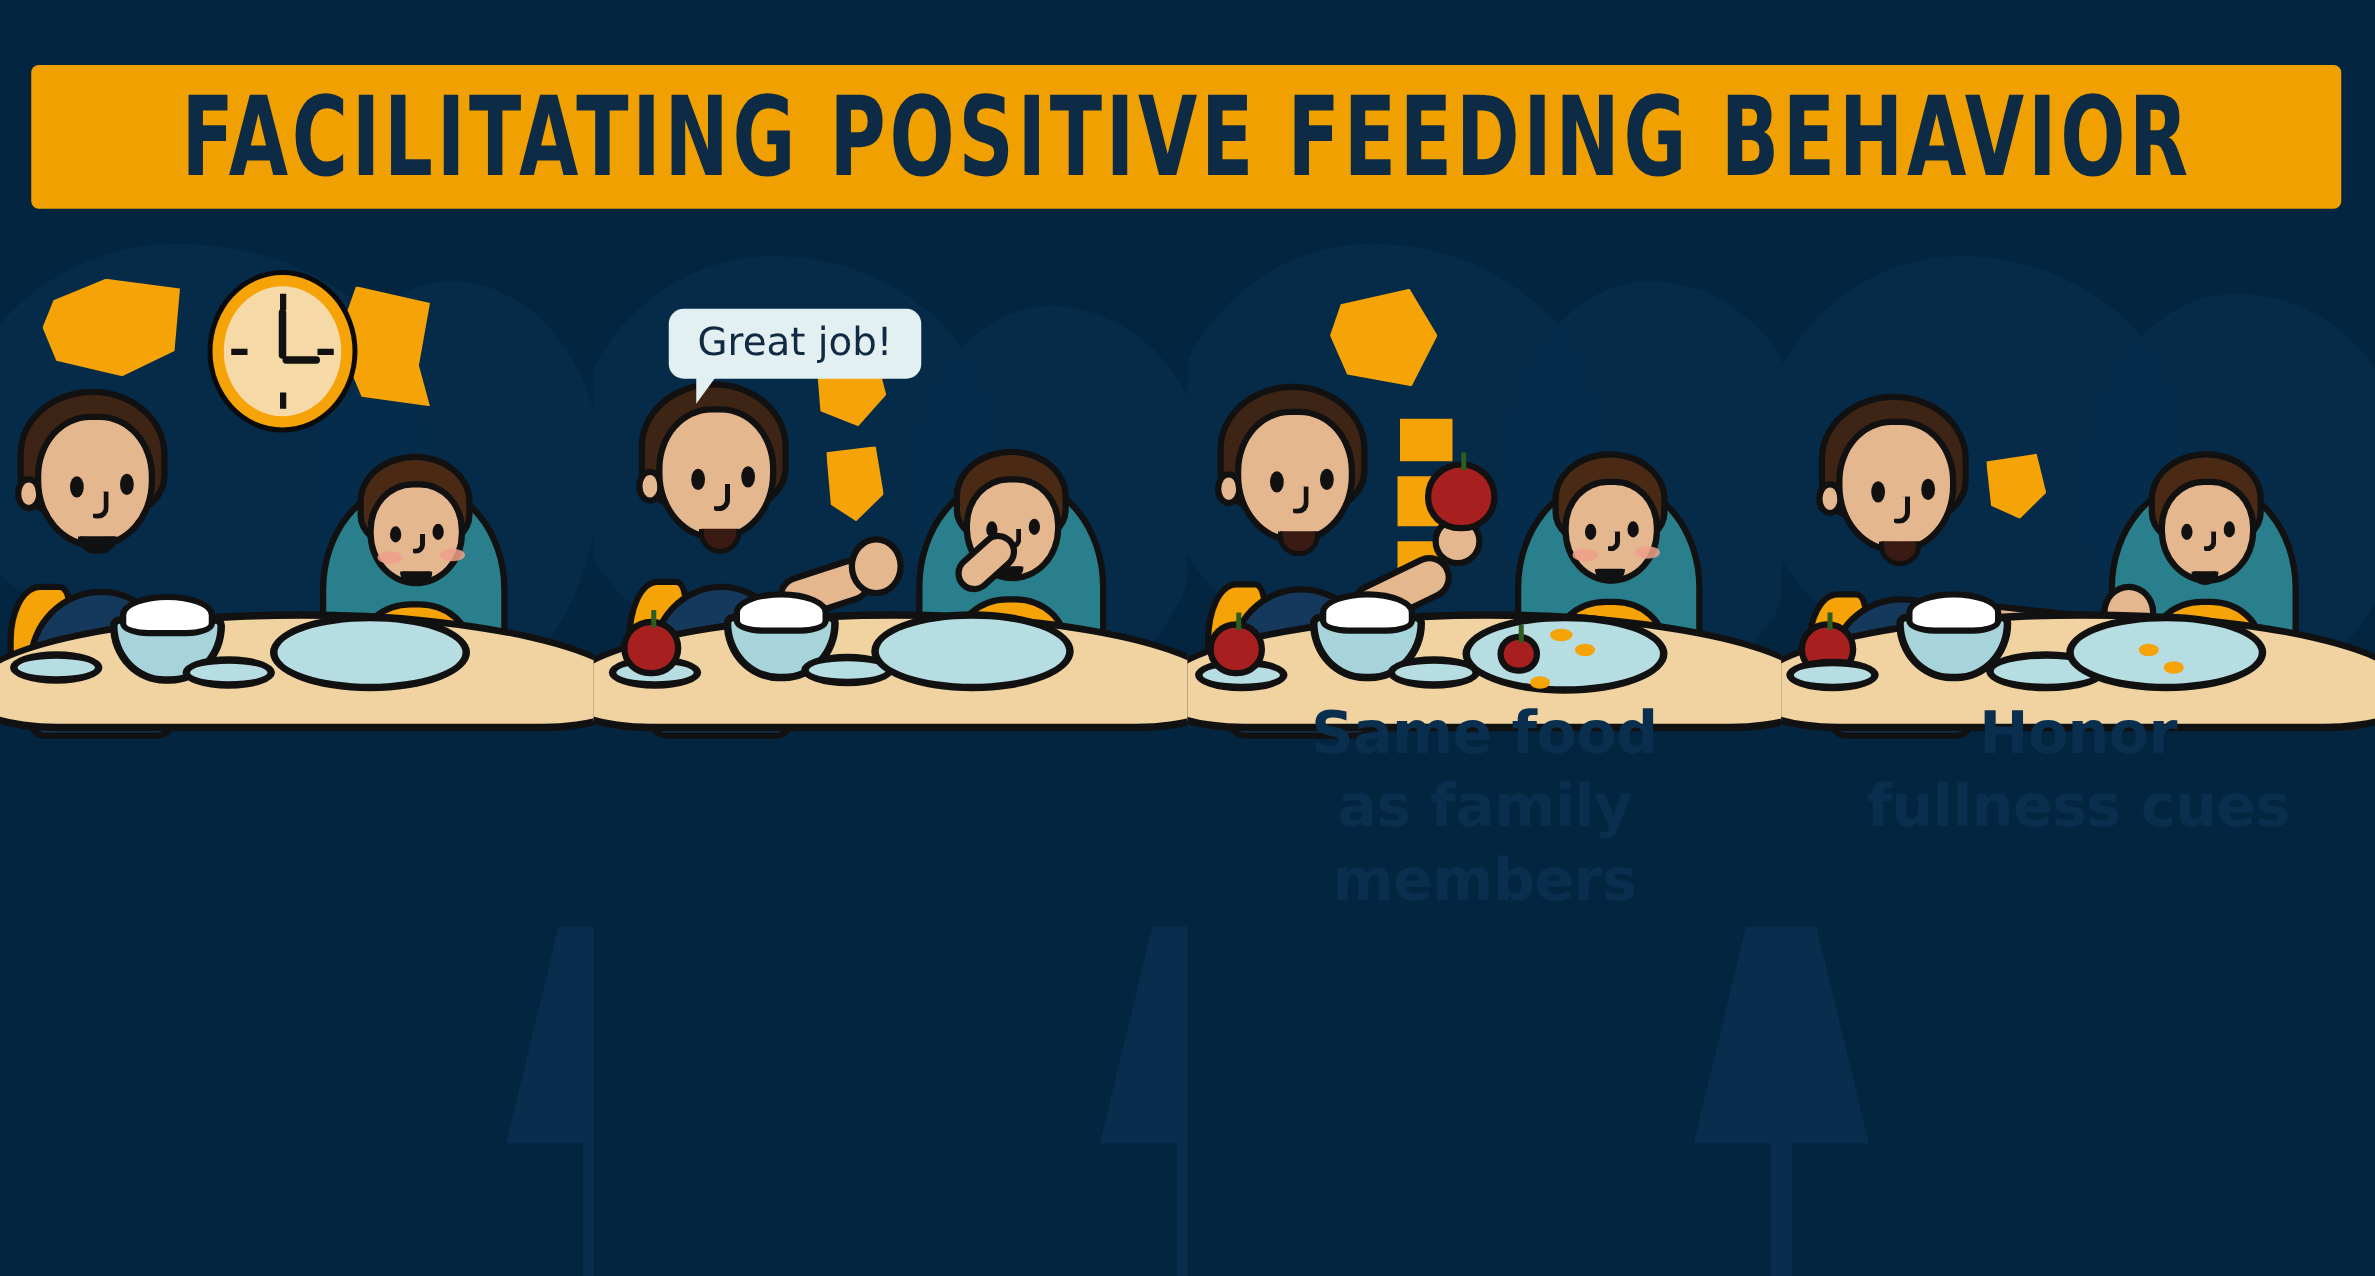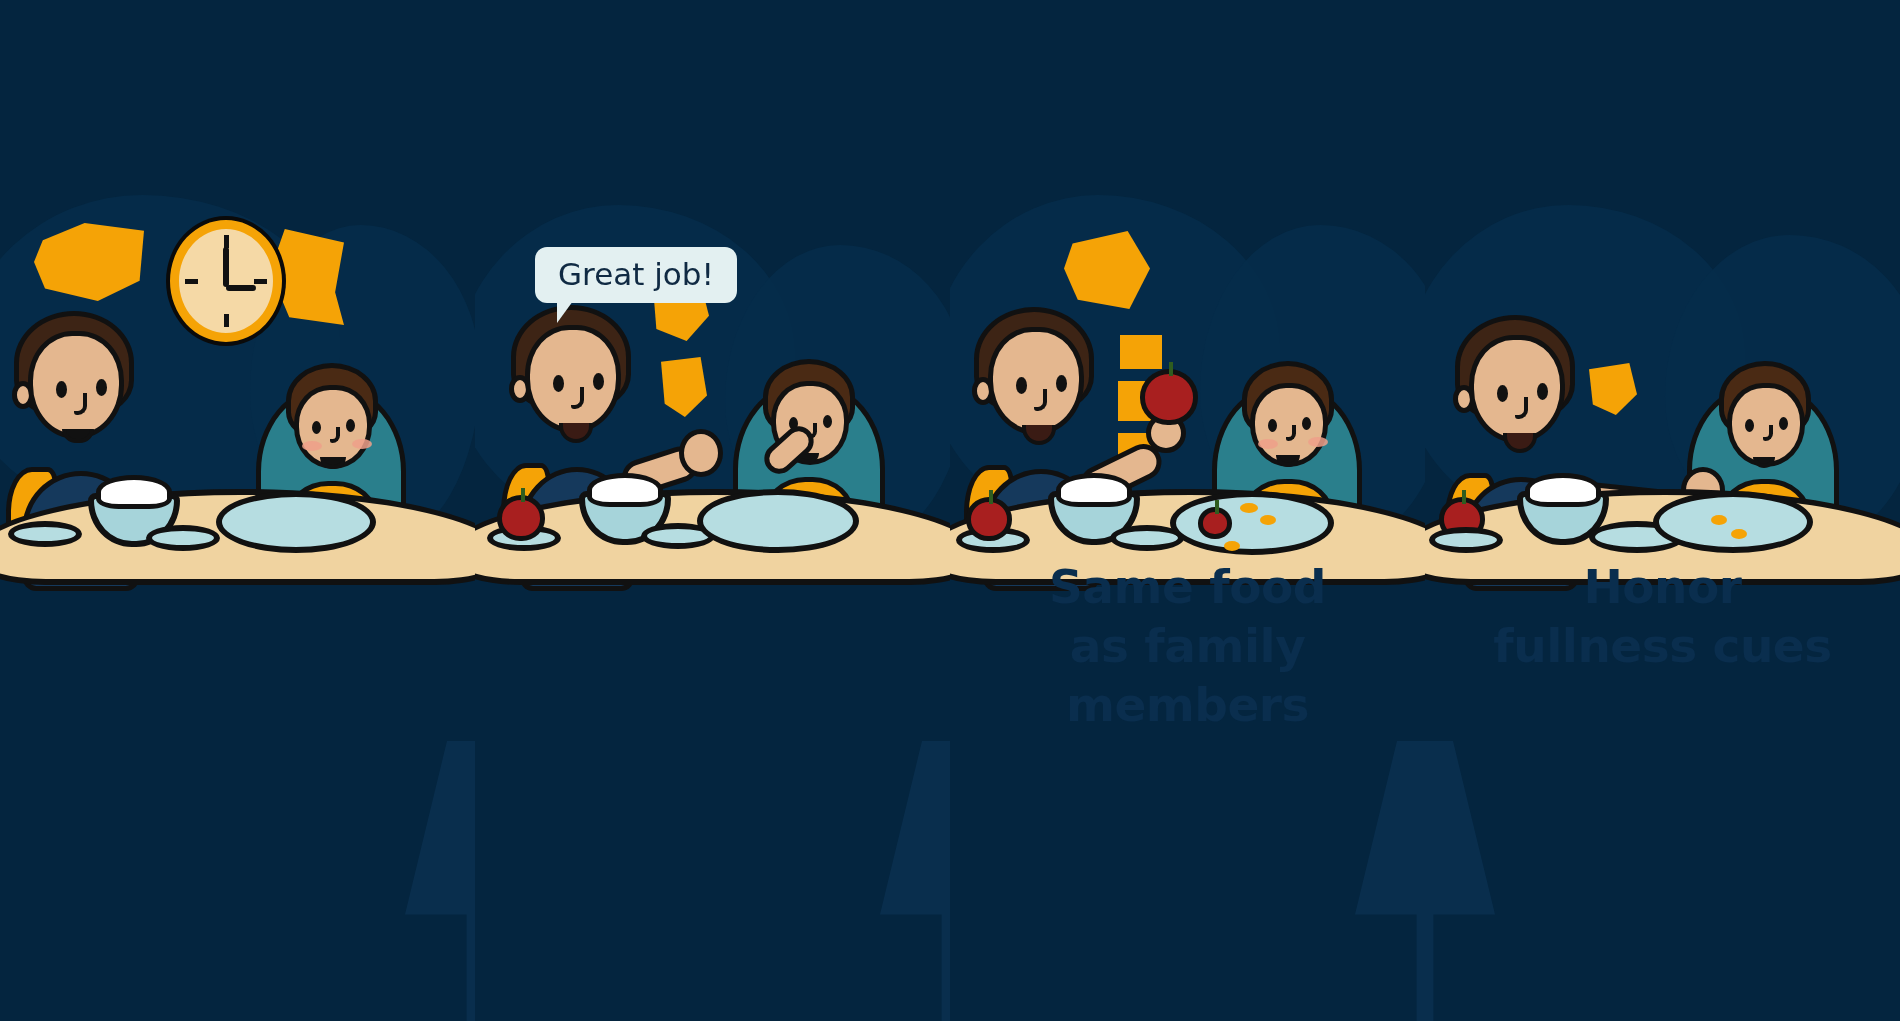--- a/index.html
+++ b/index.html
@@ -205,20 +205,23 @@
     line-height: 1.26;
     white-space: pre-line;
     letter-spacing: -0.5px;
   }
 </style>
 </head>
 <body>
 
 <div id="poster">
 
+  <div class="title-banner">
+    <div class="title-text">FACILITATING POSITIVE FEEDING BEHAVIOR</div>
+  </div>
 
   <div class="panels">
 
     <div class="panel">
       <div class="blob" style="left:-40px; top:10px; width:380px; height:330px;"></div>
       <div class="blob" style="left:250px; top:40px; width:230px; height:320px;"></div>
 
       <div class="scene">
         <div class="splotch sp-a"></div>
         <div class="splotch sp-b"></div>

